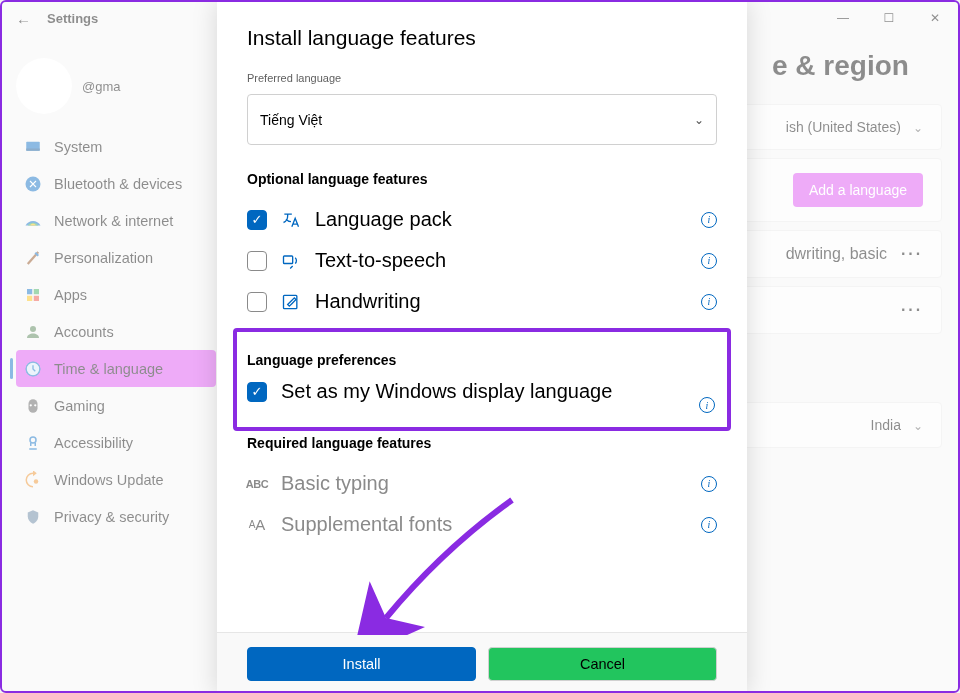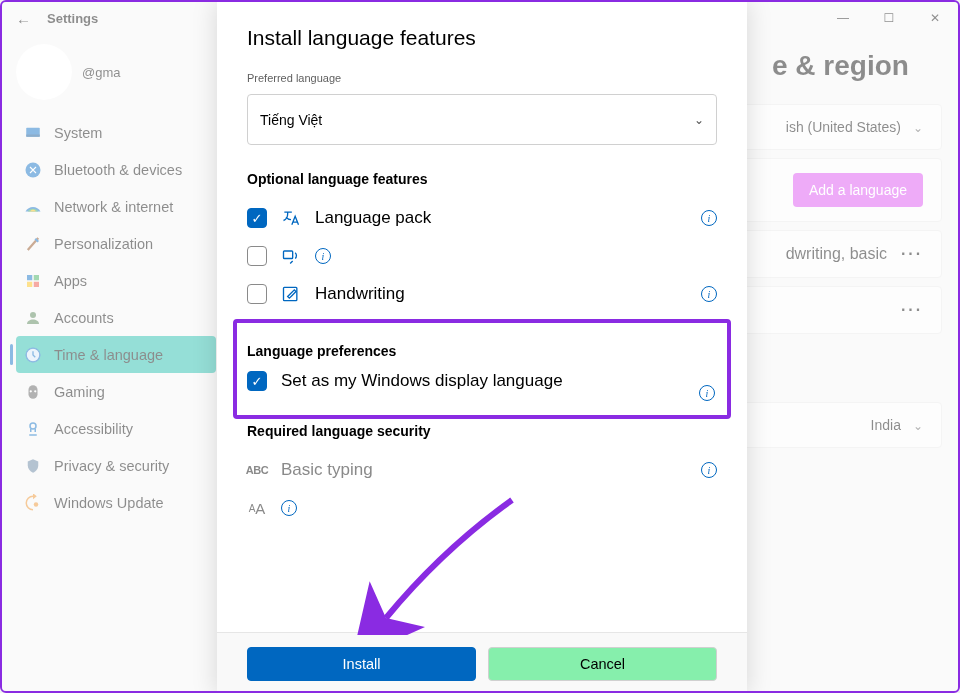--- a/index.html
+++ b/index.html
@@ -8,28 +8,28 @@
   .dim { position: absolute; inset: 0; background: rgba(255,255,255,0.55); z-index: 5; }
 
   
   .titlebar { position: absolute; top: 0; right: 0; height: 32px; display: flex; align-items: center; z-index: 3; }
   .titlebar .btn { width: 46px; height: 32px; display: flex; align-items: center; justify-content: center; font-size: 12px; color: #000; }
   .header-left { position: absolute; top: 8px; left: 14px; display: flex; align-items: center; gap: 16px; z-index: 2; }
   .back-arrow { font-size: 15px; color: #000; }
   .app-title { font-size: 13px; font-weight: 600; }
 
   
-  .sidebar { position: absolute; left: 14px; top: 42px; width: 200px; z-index: 2; }
+  .sidebar { position: absolute; left: 14px; top: 56px; width: 200px; z-index: 2; }
   .avatar-block { display: flex; align-items: center; gap: 10px; margin-bottom: 14px; }
   .avatar { width: 56px; height: 56px; border-radius: 50%; background: #fefefe; }
   .user-txt { font-size: 13px; }
   .search { width: 100%; height: 34px; border: 1px solid #d0d0d0; border-radius: 4px; padding: 0 10px; font-size: 14px; background: #fff; margin-bottom: 16px; }
   .nav-item { display: flex; align-items: center; gap: 12px; height: 37px; padding: 0 8px; font-size: 14.5px; border-radius: 4px; cursor: pointer; position: relative; }
   .nav-item.active::before { content:""; position:absolute; left:-6px; top:8px; bottom:8px; width:3px; background:#0067c0; border-radius:2px; }
-  .nav-item.active { background: #14b8a6; }
+  .nav-item.active { background: #d946ef; }
   .nav-icon { width: 18px; height: 18px; display: flex; align-items: center; justify-content: center; }
   .nav-icon svg { width: 18px; height: 18px; }
 
   
   .main { position: absolute; left: 230px; top: 48px; right: 16px; bottom: 0; z-index: 2; }
   .page-title { font-size: 28px; font-weight: 600; margin-bottom: 22px; padding-left: 540px; }
   .card { background: #fbfbfb; border: 1px solid #e6e6e6; border-radius: 4px; padding: 14px 18px; margin-bottom: 8px; display: flex; align-items: center; justify-content: flex-end; gap: 14px; }
   .card.small { padding: 14px 18px; }
   .dd { display: flex; align-items: flex-end; gap: 12px; font-size: 14px; }
   .chev { font-size: 12px; color: #555; }
@@ -40,28 +40,28 @@
   .dialog { position: absolute; left: 215px; top: 0; width: 530px; height: 693px; background: #fff; z-index: 20; display: flex; flex-direction: column; box-shadow: 0 0 24px rgba(0,0,0,0.15); }
   .dlg-body { flex: 1; padding: 24px 30px 10px; overflow-y: auto; }
   .dlg-title { font-size: 21px; font-weight: 400; margin-bottom: 22px; }
   .lbl-small { font-size: 11px; color: #5f5f5f; margin-bottom: 10px; }
   .lang-dd { width: 100%; height: 51px; border: 1px solid #d0d0d0; border-radius: 4px; padding: 0 12px; display: flex; align-items: center; justify-content: space-between; font-size: 14px; margin-bottom: 26px; }
   .sect-h { font-size: 14px; font-weight: 600; margin-bottom: 12px; }
   .opt-row { display: flex; align-items: center; gap: 14px; padding: 9px 0; }
   .cb { width: 20px; height: 20px; border: 1.5px solid #8a8a8a; border-radius: 4px; flex-shrink: 0; display: flex; align-items: center; justify-content: center; background: #fff; }
   .cb.checked { background: #0067c0; border-color: #0067c0; color: #fff; font-size: 13px; }
   .opt-ico { width: 20px; height: 20px; display:flex; align-items:center; justify-content:center; color: #0067c0; flex-shrink:0;}
-  .opt-txt { font-size: 17px; flex: 1; }
+  .opt-txt { font-size: 20px; flex: 1; }
   .info-ico { width: 16px; height: 16px; color: #0067c0; border: 1.2px solid #0067c0; border-radius: 50%; display: flex; align-items: center; justify-content: center; font-size: 10px; font-family: Georgia, serif; font-style: italic; }
   .opt-txt.dis, .opt-ico.dis { color: #8a8a8a; }
   .highlight-box { border: 4px solid #8a2be2; border-radius: 4px; padding: 20px 10px; margin: 6px -14px 14px; }
   .highlight-box .sect-h { margin-bottom: 8px;}
   .link { color:#0067c0; font-size:14px; margin-top:18px; display:inline-block; }
   .dlg-footer { border-top: 1px solid #e6e6e6; padding: 14px 30px; display: flex; gap: 12px; background: #f9f9f9; }
-  .fbtn { flex: 1; height: 34px; border-radius: 4px; font-size: 14.5px; border: 1px solid #d0d0d0; background: #86efac; }
+  .fbtn { flex: 1; height: 34px; border-radius: 4px; font-size: 14.5px; border: 1px solid #d0d0d0; background: #22c55e; }
   .fbtn.primary { background: #0067c0; color: #fff; border-color: #0067c0; }
 
   
   .arrow-svg { position:absolute; left:350px; top:488px; width:180px; height:145px; z-index:30; pointer-events:none; }
 </style>
 </head>
 <body>
 
 <div class="wrap">
 
@@ -167,33 +167,33 @@
             <svg viewBox="0 0 24 24">
               <circle cx="12" cy="8" r="4" fill="none" stroke="#0067c0" stroke-width="2"></circle>
               <path d="M9 12v4M15 12v4M7 20h10" stroke="#0067c0" stroke-width="2"></path>
             </svg>
           </span>
           <span>Accessibility</span>
         </div>
         <div class="nav-item">
           <span class="nav-icon">
             <svg viewBox="0 0 24 24">
-              <path d="M12 3l7 3v5c0 5-3 8-7 10-4-2-7-5-7-10V6z" fill="#5a7a9a"></path>
-            </svg>
-          </span>
-          <span>Privacy &amp; security</span>
-        </div>
-        <div class="nav-item">
-          <span class="nav-icon">
-            <svg viewBox="0 0 24 24">
               <path d="M4 12a8 8 0 018-8v3l5-4-5-4v3a10 10 0 100 20v-2a8 8 0 01-8-8z" fill="#ea8a1f"></path>
               <circle cx="16" cy="14" r="3" fill="#ea8a1f"></circle>
             </svg>
           </span>
           <span>Windows Update</span>
+        </div>
+        <div class="nav-item">
+          <span class="nav-icon">
+            <svg viewBox="0 0 24 24">
+              <path d="M12 3l7 3v5c0 5-3 8-7 10-4-2-7-5-7-10V6z" fill="#5a7a9a"></path>
+            </svg>
+          </span>
+          <span>Privacy &amp; security</span>
         </div>
       </div>
   </div>
 
   <div class="main">
     <div class="page-title">e &amp; region</div>
     <div class="card">
       <div class="dd">
         <span>ish (United States)</span>
         <span class="chev">⌄</span>
@@ -244,20 +244,21 @@
       </div>
 
       <div class="opt-row">
         <div class="cb"></div>
         <div class="opt-ico">
           <svg viewBox="0 0 24 24" fill="none" stroke="currentColor" stroke-width="1.6">
               <rect x="3" y="6" width="11" height="9" rx="1"></rect>
               <path d="M17 8c2 1.5 2 5.5 0 7M14 18l-3 3"></path>
             </svg>
         </div>
+        <div class="opt-txt">Text-to-speech</div>
         <div class="info-ico">i</div>
       </div>
 
       <div class="opt-row">
         <div class="cb"></div>
         <div class="opt-ico">
           <svg viewBox="0 0 24 24" fill="none" stroke="currentColor" stroke-width="1.6">
               <rect x="3" y="4" width="16" height="16" rx="1"></rect>
               <path d="M8 15l3-3 5-5 2 2-5 5-3 3z"></path>
             </svg>
@@ -270,33 +271,34 @@
         <div class="sect-h">Language preferences</div>
         <div class="opt-row" style="padding:4px 0;">
           <div class="cb checked">✓</div>
           <div class="opt-txt">Set as my Windows display language</div>
         </div>
       </div>
       <div style="display:flex; justify-content:flex-end; margin-top:-48px; margin-bottom:22px; padding-right:2px;">
         <div class="info-ico">i</div>
       </div>
 
-      <div class="sect-h">Required language security</div>
+      <div class="sect-h">Required language features</div>
 
       <div class="opt-row">
         <div class="opt-ico dis" style="font-size:11px;font-weight:600;letter-spacing:-0.5px;">ABC</div>
         <div class="opt-txt dis">Basic typing</div>
         <div class="info-ico">i</div>
       </div>
 
       <div class="opt-row">
         <div class="opt-ico dis" style="font-family:Georgia,serif;">
             <span style="font-size:10px;">A</span>
             <span style="font-size:15px;">A</span>
           </div>
+        <div class="opt-txt dis">Supplemental fonts</div>
         <div class="info-ico">i</div>
       </div>
 
     </div>
     <div class="dlg-footer">
       <button class="fbtn primary">Install</button>
       <button class="fbtn">Cancel</button>
     </div>
   </div>
 

